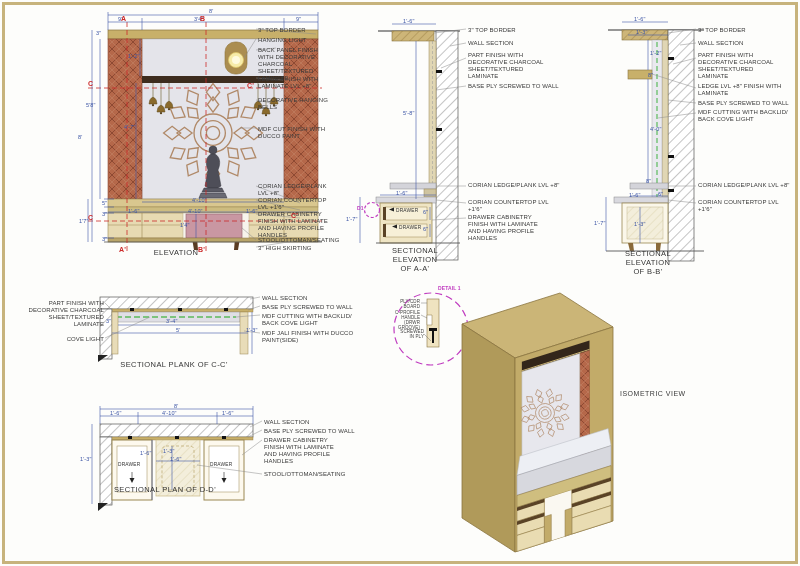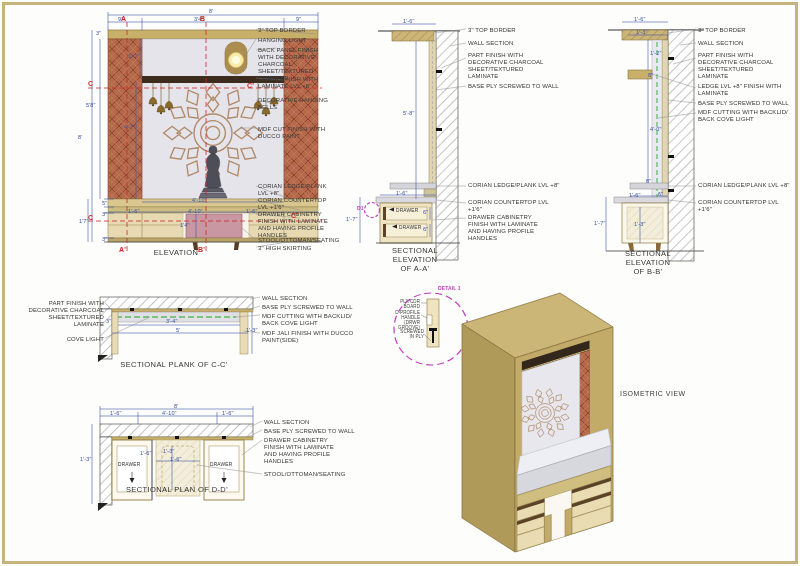--- a/index.html
+++ b/index.html
@@ -460,21 +460,21 @@
         <span class="ann mag" style="left: 438px; top: 286px;">DETAIL 1</span>
         <span class="ann tiny" style="left: 392px; top: 300px; width: 28px;">PLY/CDR BOARD</span>
         <span class="ann tiny" style="left: 386px; top: 311px; width: 34px;">C-PROFILE HANDLE (DRWR GROOVE)</span>
         <span class="ann tiny" style="left: 398px; top: 330px; width: 26px;">SCREWED IN PLY</span>
       </div>
     <div>
         <span class="ann" style="left: 264px; top: 419px; width: 105px;">WALL SECTION</span>
         <span class="ann" style="left: 264px; top: 428px; width: 112px;">BASE PLY SCREWED TO WALL</span>
         <span class="ann" style="left: 264px; top: 437px; width: 82px;">DRAWER CABINETRY FINISH WITH LAMINATE AND HAVING PROFILE HANDLES</span>
         <span class="ann" style="left: 264px; top: 471px; width: 112px;">STOOL/OTTOMAN/SEATING</span>
-        <span class="ann title" style="left: 114px; top: 486px; width: 126px;">SECTIONAL PLAN OF D-D'</span>
+        <span class="ann title" style="left: 102px; top: 486px; width: 126px;">SECTIONAL PLAN OF D-D'</span>
         <span class="ann dim" style="left: 174px; top: 403px;">8'</span>
         <span class="ann dim" style="left: 110px; top: 410px;">1'-6"</span>
         <span class="ann dim" style="left: 162px; top: 410px;">4'-10"</span>
         <span class="ann dim" style="left: 222px; top: 410px;">1'-6"</span>
         <span class="ann dim" style="left: 80px; top: 456px;">1'-3"</span>
         <span class="ann dim" style="left: 140px; top: 450px;">1'-6"</span>
         <span class="ann dim" style="left: 163px; top: 448px;">1'-3"</span>
         <span class="ann dim" style="left: 170px; top: 456px;">1'-6"</span>
         <span class="ann drawer" style="left: 118px; top: 462px;">DRAWER</span>
         <span class="ann drawer" style="left: 210px; top: 462px;">DRAWER</span>

